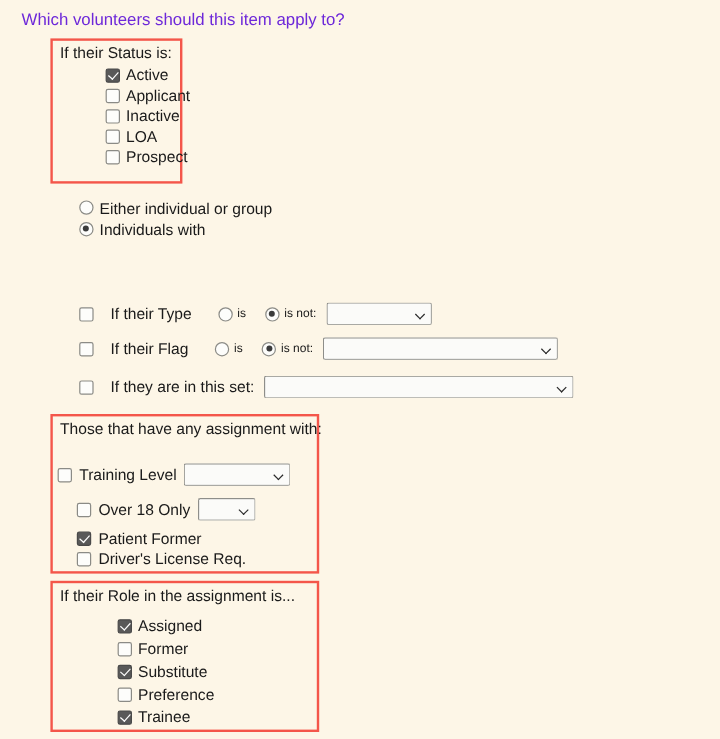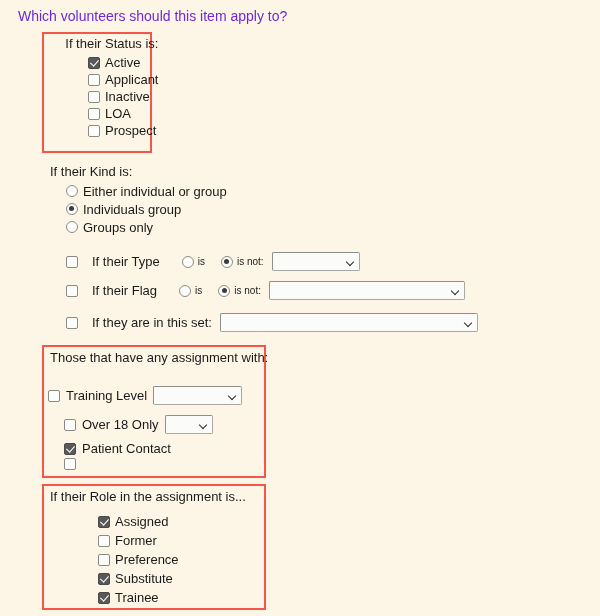--- a/index.html
+++ b/index.html
@@ -134,21 +134,21 @@
     right: 6px;
     top: 6px;
     width: 5px;
     height: 5px;
     border: solid #2a2a2a;
     border-width: 0 1.6px 1.6px 0;
     transform: rotate(45deg);
   }
 
   
-  #grp-status   { left: 50px;  top: 36px; text-align: right; }
+  #grp-status   { left: 50px;  top: 36px; }
   #grp-kind     { left: 50px;  top: 164px; }
   #grp-assign   { left: 50px;  top: 350px; }
   #grp-role     { left: 50px;  top: 489px; }
 
   #grp-status .opt-row,
   #grp-kind   .opt-row,
   #grp-role   .opt-row { margin-left: 16px; }
 
   #grp-status .opt-row { height: 17px; margin-left: 38px; }
   #grp-kind   .opt-row { height: 18px; }
@@ -214,33 +214,28 @@
     <span class="cb"></span>
     <span class="opt-label">LOA</span>
   </div>
   <div class="opt-row">
     <span class="cb"></span>
     <span class="opt-label">Prospect</span>
   </div>
 </div>
 
 <div class="group" id="grp-kind">
-  <div class="group-label">If their Kind is:</div>
 
   <div class="opt-row">
     <span class="rb"></span>
     <span class="opt-label">Either individual or group</span>
   </div>
   <div class="opt-row">
     <span class="rb checked"></span>
-    <span class="opt-label">Individuals group</span>
-  </div>
-  <div class="opt-row">
-    <span class="rb"></span>
-    <span class="opt-label">Groups only</span>
+    <span class="opt-label">Individuals with</span>
   </div>
 </div>
 
 <div class="cond-row" id="row-type">
   <span class="cb"></span>
   <span class="cond-name">If their Type</span>
   <span class="rb"></span>
   <span class="small-lbl">is</span>
   <span class="rb checked"></span>
   <span class="small-lbl last">is not:</span>
@@ -274,43 +269,44 @@
 </div>
 
 <div class="assign-row" id="arow-over18">
   <span class="cb"></span>
   <span class="a-lbl">Over 18 Only</span>
   <span class="sel" style="width:48px;"></span>
 </div>
 
 <div class="assign-row" id="arow-patient">
   <span class="cb checked"></span>
-  <span class="a-lbl">Patient Contact</span>
+  <span class="a-lbl">Patient Former</span>
 </div>
 
 <div class="assign-row" id="arow-driver">
   <span class="cb"></span>
+  <span class="a-lbl">Driver's License Req.</span>
 </div>
 
 <div class="group" id="grp-role">
   <div class="group-label" style="margin-bottom:8px;">If their Role in the assignment is...</div>
 
   <div class="opt-row">
     <span class="cb checked"></span>
     <span class="opt-label">Assigned</span>
   </div>
   <div class="opt-row">
     <span class="cb"></span>
     <span class="opt-label">Former</span>
   </div>
   <div class="opt-row">
-    <span class="cb"></span>
-    <span class="opt-label">Preference</span>
-  </div>
-  <div class="opt-row">
     <span class="cb checked"></span>
     <span class="opt-label">Substitute</span>
   </div>
   <div class="opt-row">
+    <span class="cb"></span>
+    <span class="opt-label">Preference</span>
+  </div>
+  <div class="opt-row">
     <span class="cb checked"></span>
     <span class="opt-label">Trainee</span>
   </div>
 </div>
 
 </body></html>

